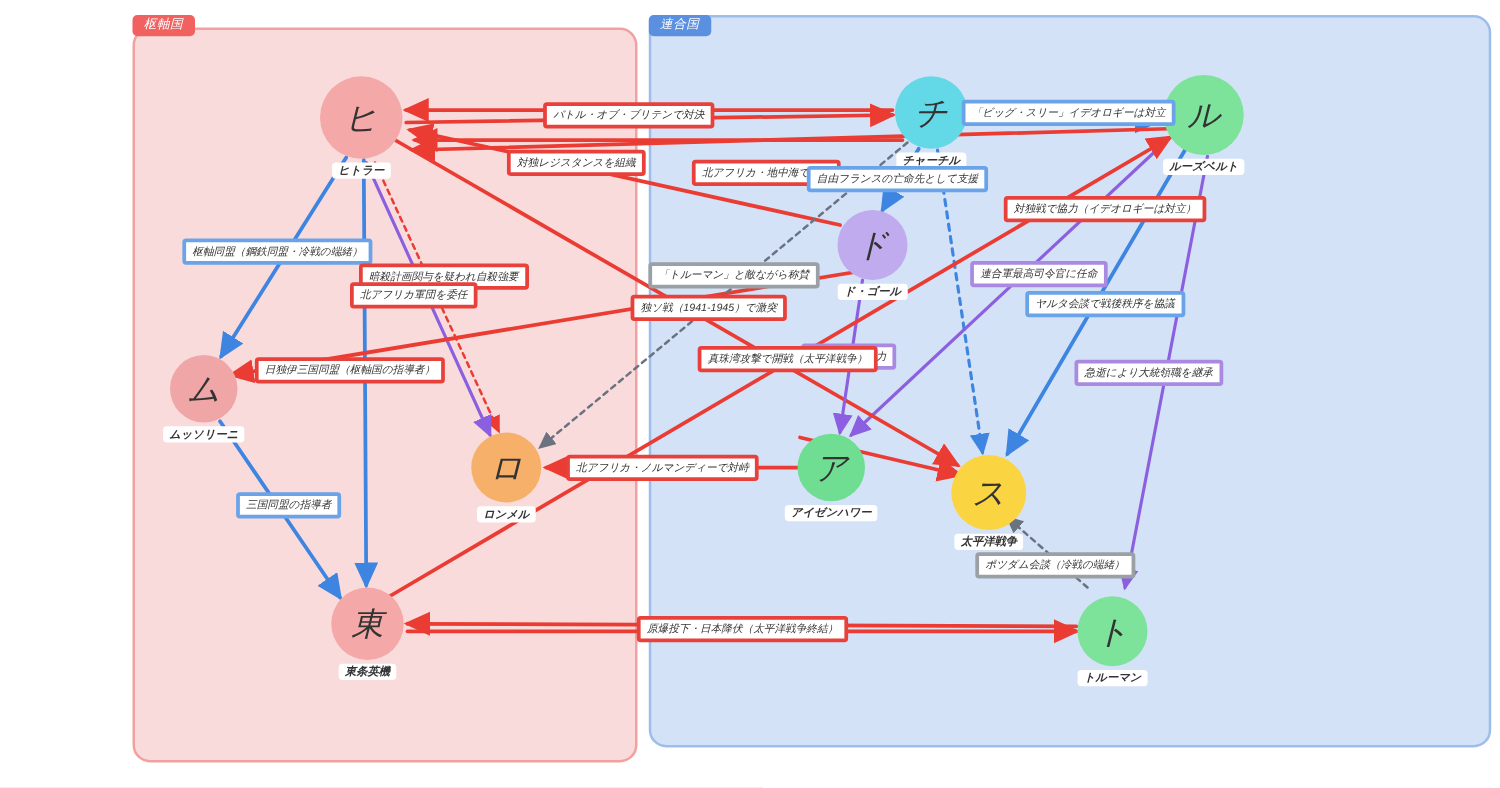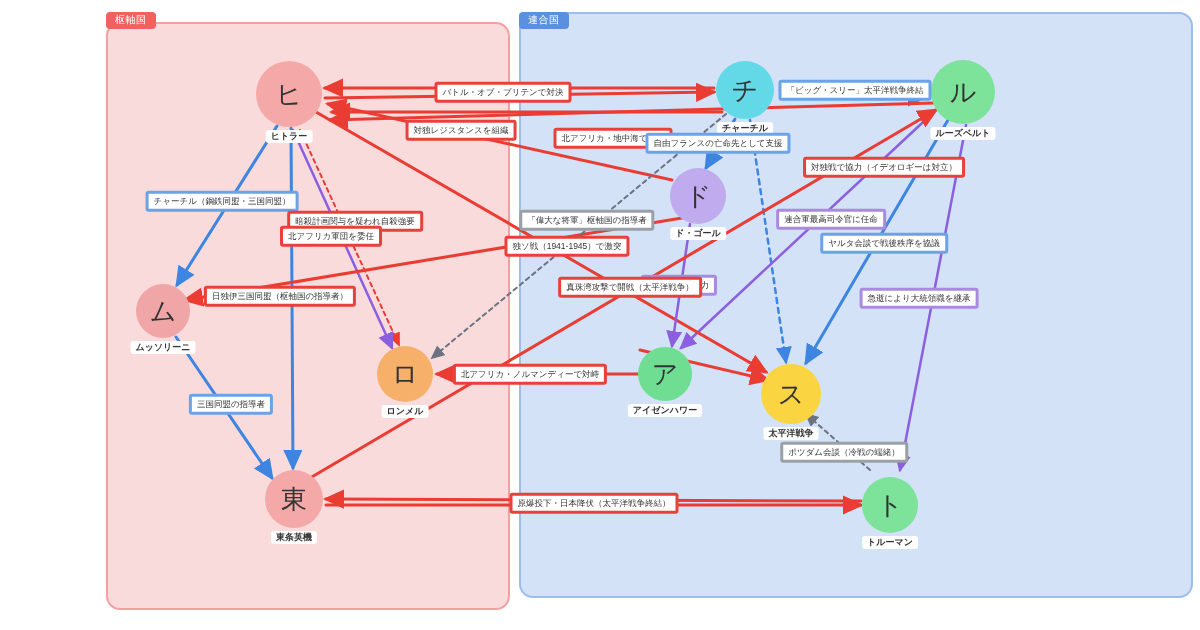--- a/index.html
+++ b/index.html
@@ -1,21 +1,21 @@
 <!DOCTYPE html>
 <html><head>
 <meta charset="utf-8">
 <style>
   html,body{margin:0;padding:0;}
   body{
     width:1200px;height:630px;overflow:hidden;
     background:#ffffff;
     font-family:"Liberation Sans","DejaVu Sans",sans-serif;
   }
-  #stage{position:relative;width:1156px;height:630px;}
+  #stage{position:relative;width:1156px;height:630px;font-style:italic;}
 
   
   .panel{position:absolute;border-radius:14px;}
   .panel.axis{
     left:106px;top:22px;width:400px;height:584px;
     background:#fadbdb;border:2px solid #f2a0a0;
   }
   .panel.allies{
     left:519px;top:12px;width:670px;height:582px;
     background:#d3e2f7;border:2px solid #9dbdea;
@@ -176,26 +176,26 @@
   </div>
   <div class="node" style="left:890px;top:505px">
     <div class="bubble" style="width:56px;height:56px;background:#7de29a">ト</div>
     <div class="cap" style="top:31px">トルーマン</div>
   </div>
 
   <div class="elabel red" style="left:503px;top:92px">バトル・オブ・ブリテンで対決</div>
   <div class="elabel red" style="left:461px;top:130px">対独レジスタンスを組織</div>
   <div class="elabel red" style="left:613px;top:138px">北アフリカ・地中海で敵対</div>
   <div class="elabel blue" style="left:718px;top:143px">自由フランスの亡命先として支援</div>
-  <div class="elabel blue" style="left:855px;top:90px">「ビッグ・スリー」太平洋戦争終結</div>
+  <div class="elabel blue" style="left:855px;top:90px">「ビッグ・スリー」イデオロギーは対立</div>
   <div class="elabel red" style="left:884px;top:167px">対独戦で協力（イデオロギーは対立）</div>
-  <div class="elabel blue" style="left:222px;top:201px">チャーチル（鋼鉄同盟・三国同盟）</div>
+  <div class="elabel blue" style="left:222px;top:201px">枢軸同盟（鋼鉄同盟・冷戦の端緒）</div>
   <div class="elabel red" style="left:355px;top:221px">暗殺計画関与を疑われ自殺強要</div>
   <div class="elabel red" style="left:331px;top:236px">北アフリカ軍団を委任</div>
-  <div class="elabel gray" style="left:587px;top:220px">「偉大な将軍」枢軸国の指導者</div>
+  <div class="elabel gray" style="left:587px;top:220px">「トルーマン」と敵ながら称賛</div>
   <div class="elabel purple" style="left:831px;top:219px">連合軍最高司令官に任命</div>
   <div class="elabel red" style="left:567px;top:246px">独ソ戦（1941-1945）で激突</div>
   <div class="elabel blue" style="left:884px;top:243px">ヤルタ会談で戦後秩序を協議</div>
   <div class="elabel red" style="left:280px;top:296px">日独伊三国同盟（枢軸国の指導者）</div>
   <div class="elabel purple" style="left:679px;top:285px">パリ解放で協力</div>
   <div class="elabel red" style="left:630px;top:287px">真珠湾攻撃で開戦（太平洋戦争）</div>
   <div class="elabel purple" style="left:919px;top:298px">急逝により大統領職を継承</div>
   <div class="elabel blue" style="left:231px;top:404px">三国同盟の指導者</div>
   <div class="elabel red" style="left:530px;top:374px">北アフリカ・ノルマンディーで対峙</div>
   <div class="elabel gray" style="left:844px;top:452px">ポツダム会談（冷戦の端緒）</div>

